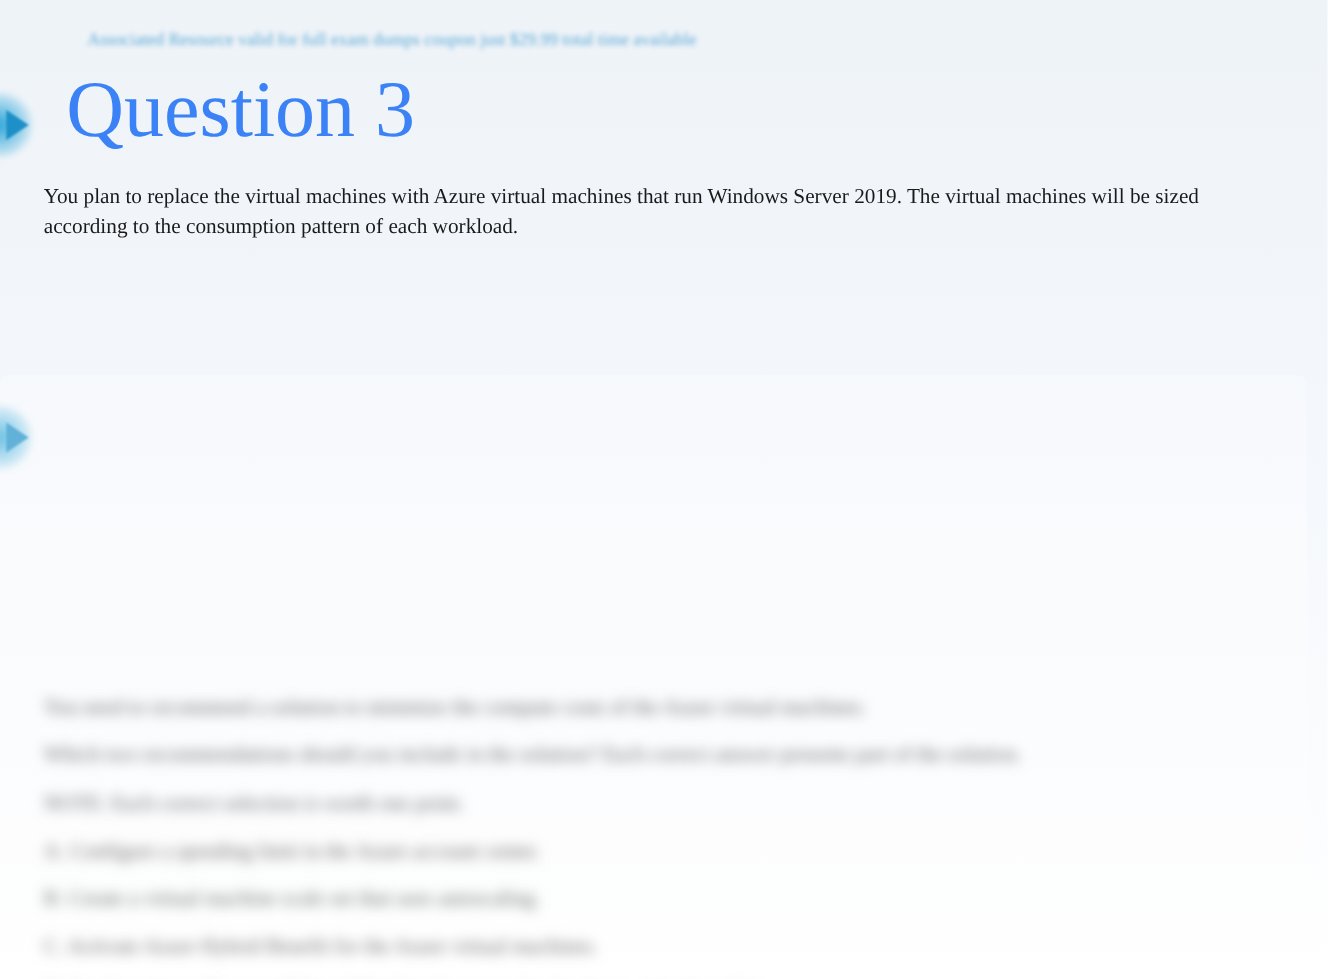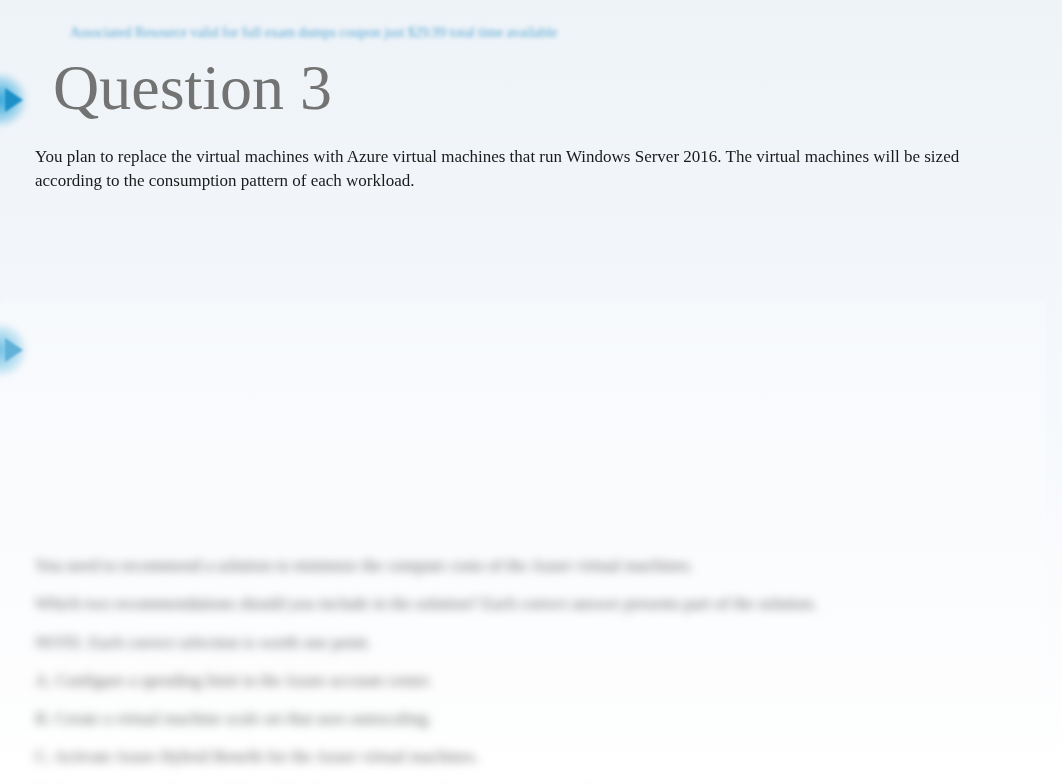--- a/index.html
+++ b/index.html
@@ -26,21 +26,21 @@
       color: #5ba8d4;
       font-size: 14px;
       text-decoration: none;
       filter: blur(2px);
       display: block;
       margin-left: 35px;
       margin-bottom: 10px;
     }
     
     .question-title {
-      color: #737373;
+      color: #3b82f6;
       font-size: 64px;
       font-weight: normal;
       margin-left: 18px;
       margin-bottom: 20px;
       font-family: Georgia, serif;
     }
     
     .paragraph {
       color: #1a1a1a;
       font-size: 17px;
@@ -122,21 +122,21 @@
 <div class="accent-triangle tri-2"></div>
 
 <div class="page-container">
 
   <a class="breadcrumb-link">Associated Resource valid for full exam dumps coupon just $29.99 total time available</a>
 
   <h1 class="question-title">Question 3</h1>
 
 
 
-  <p class="paragraph">You plan to replace the virtual machines with Azure virtual machines that run Windows Server 2016. The virtual machines will be sized according to the consumption pattern of each workload.</p>
+  <p class="paragraph">You plan to replace the virtual machines with Azure virtual machines that run Windows Server 2019. The virtual machines will be sized according to the consumption pattern of each workload.</p>
 
 </div>
 
 <div class="blurred-section">
   <div class="blurred-spacer"></div>
   <div class="blurred-text">
     <div class="blurred-line">You need to recommend a solution to minimize the compute costs of the Azure virtual machines.</div>
     <div class="blurred-line">Which two recommendations should you include in the solution? Each correct answer presents part of the solution.</div>
     <div class="blurred-line">NOTE: Each correct selection is worth one point.</div>
     <div class="blurred-line">A. Configure a spending limit in the Azure account center.</div>

